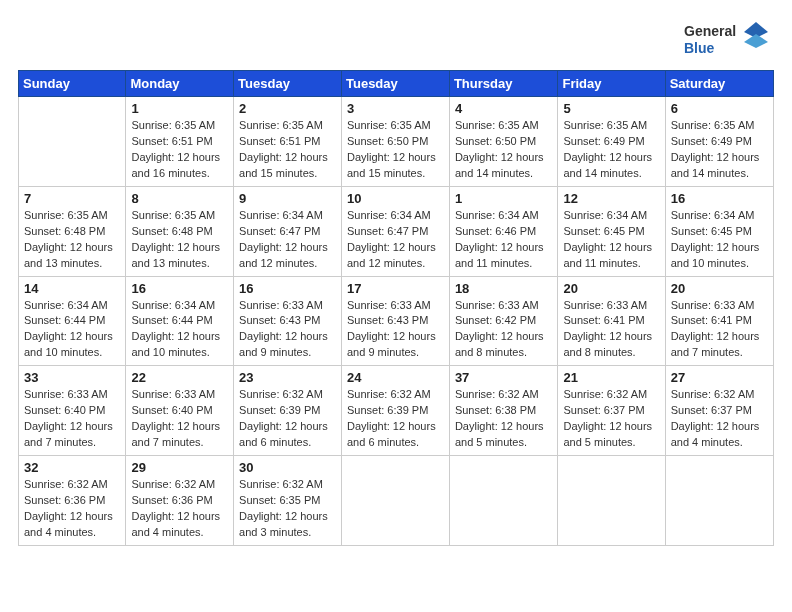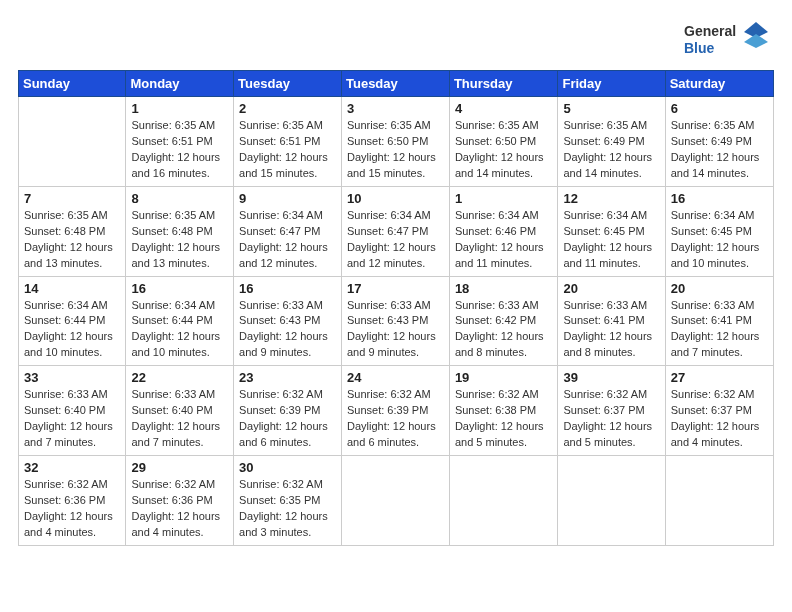--- a/index.html
+++ b/index.html
@@ -212,25 +212,25 @@
           </td>
           <td>
             <span class="day-number">23</span>
             <div class="day-info">Sunrise: 6:32 AM<br>Sunset: 6:39 PM<br>Daylight: 12 hours<br>and 6 minutes.</div>
           </td>
           <td>
             <span class="day-number">24</span>
             <div class="day-info">Sunrise: 6:32 AM<br>Sunset: 6:39 PM<br>Daylight: 12 hours<br>and 6 minutes.</div>
           </td>
           <td>
-            <span class="day-number">19</span>
+            <span class="day-number">37</span>
             <div class="day-info">Sunrise: 6:32 AM<br>Sunset: 6:38 PM<br>Daylight: 12 hours<br>and 5 minutes.</div>
           </td>
           <td>
-            <span class="day-number">39</span>
+            <span class="day-number">21</span>
             <div class="day-info">Sunrise: 6:32 AM<br>Sunset: 6:37 PM<br>Daylight: 12 hours<br>and 5 minutes.</div>
           </td>
           <td>
             <span class="day-number">27</span>
             <div class="day-info">Sunrise: 6:32 AM<br>Sunset: 6:37 PM<br>Daylight: 12 hours<br>and 4 minutes.</div>
           </td>
         </tr>
         <tr class="week-row">
           <td>
             <span class="day-number">32</span>

